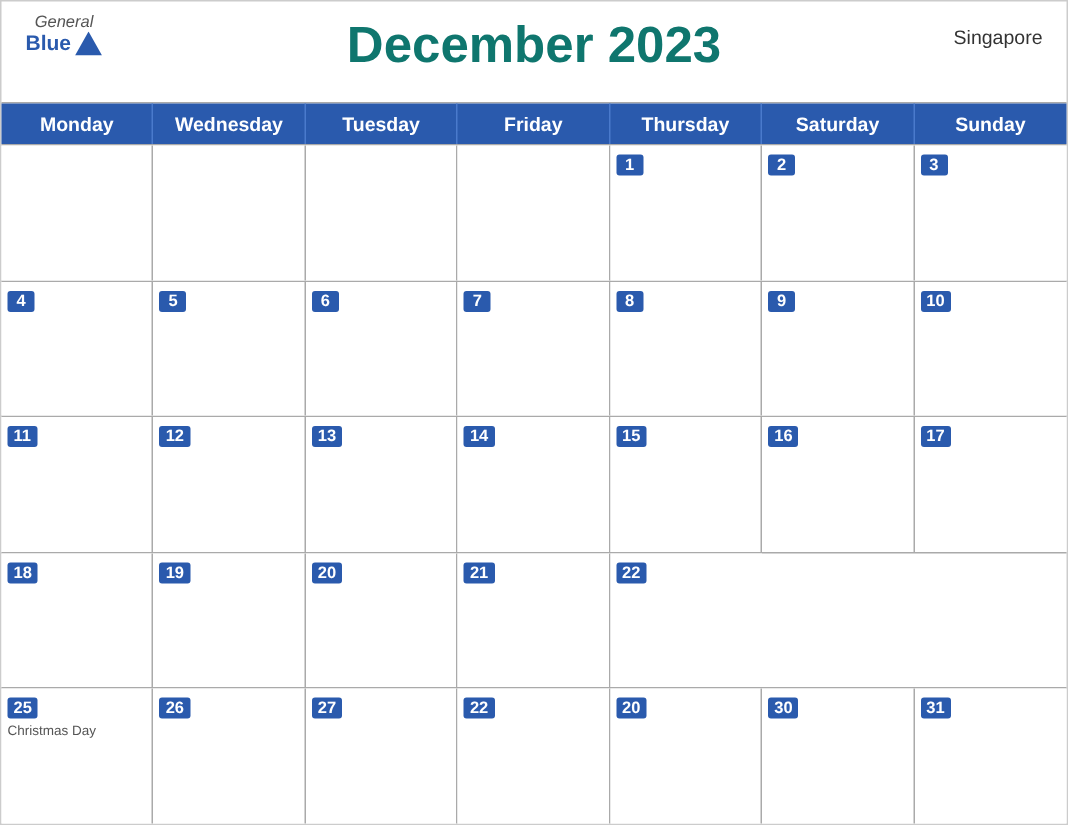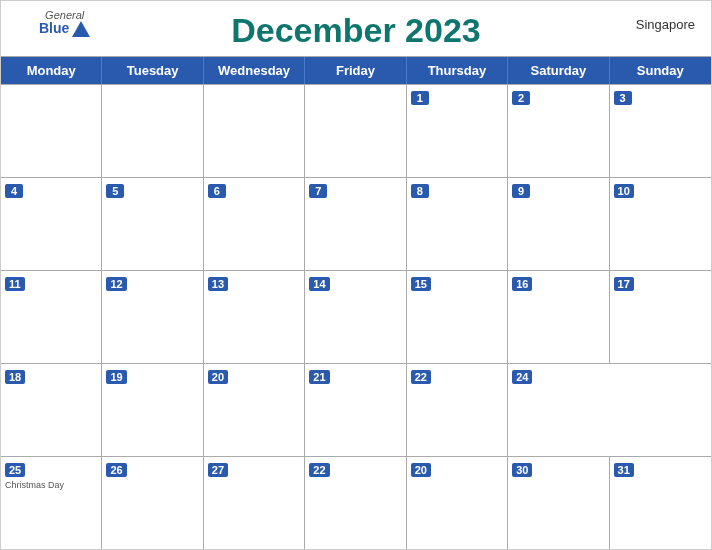--- a/index.html
+++ b/index.html
@@ -25,21 +25,20 @@
       padding: 10px 16px 6px;
       position: relative;
     }
     .logo {
       position: absolute;
       left: 16px;
       top: 8px;
       display: flex;
       flex-direction: column;
       align-items: center;
-      margin-left: 22px;
     }
     .logo-text-general {
       font-size: 11px;
       color: #555;
       font-style: italic;
       line-height: 1.1;
     }
     .logo-text-blue {
       font-size: 14px;
       font-weight: bold;
@@ -57,20 +56,21 @@
       right: 16px;
       top: 16px;
       font-size: 13px;
       color: #333;
     }
     .calendar-grid {
       flex: 1;
       display: flex;
       flex-direction: column;
       border-top: 1px solid #aaa;
+      margin-top: 12px;
     }
     .day-headers {
       display: grid;
       grid-template-columns: repeat(7, 1fr);
       background: #2a5aad;
     }
     .day-header {
       color: #fff;
       text-align: center;
       padding: 6px 2px;
@@ -130,22 +130,22 @@
         </svg>
       </div>
     </div>
     <h1 class="title">December 2023</h1>
     <span class="country">Singapore</span>
   </div>
 
   <div class="calendar-grid">
     <div class="day-headers">
     <div class="day-header">Monday</div>
+        <div class="day-header">Wednesday</div>
         <div class="day-header">Tuesday</div>
-        <div class="day-header">Wednesday</div>
         <div class="day-header">Friday</div>
         <div class="day-header">Thursday</div>
         <div class="day-header">Saturday</div>
         <div class="day-header">Sunday</div>
       </div>
     <div class="weeks">
     <div class="week-row">
           <div class="day-cell empty"></div>
           <div class="day-cell empty"></div>
           <div class="day-cell empty"></div>
@@ -171,21 +171,20 @@
           <div class="day-cell"><span class="day-number">15</span></div>
           <div class="day-cell"><span class="day-number">16</span></div>
           <div class="day-cell"><span class="day-number">17</span></div>
         </div>
         <div class="week-row">
           <div class="day-cell"><span class="day-number">18</span></div>
           <div class="day-cell"><span class="day-number">19</span></div>
           <div class="day-cell"><span class="day-number">20</span></div>
           <div class="day-cell"><span class="day-number">21</span></div>
           <div class="day-cell"><span class="day-number">22</span></div>
-          <div class="day-cell"><span class="day-number">24</span></div>
         </div>
         <div class="week-row">
           <div class="day-cell"><span class="day-number">25</span><div class="holiday-label">Christmas Day</div></div>
           <div class="day-cell"><span class="day-number">26</span></div>
           <div class="day-cell"><span class="day-number">27</span></div>
           <div class="day-cell"><span class="day-number">22</span></div>
           <div class="day-cell"><span class="day-number">20</span></div>
           <div class="day-cell"><span class="day-number">30</span></div>
           <div class="day-cell"><span class="day-number">31</span></div>
         </div>

